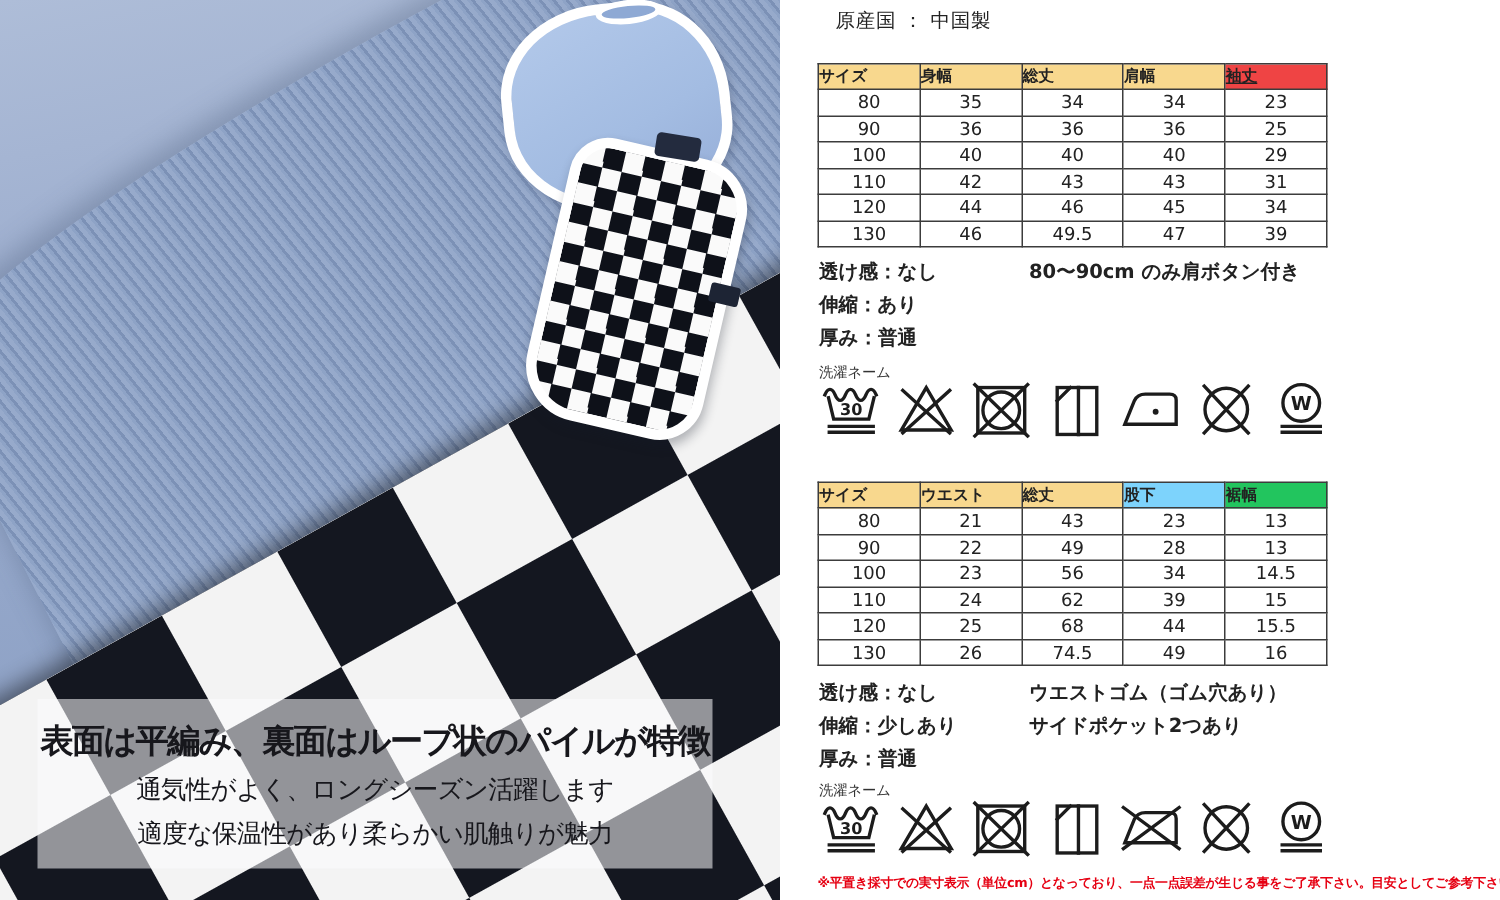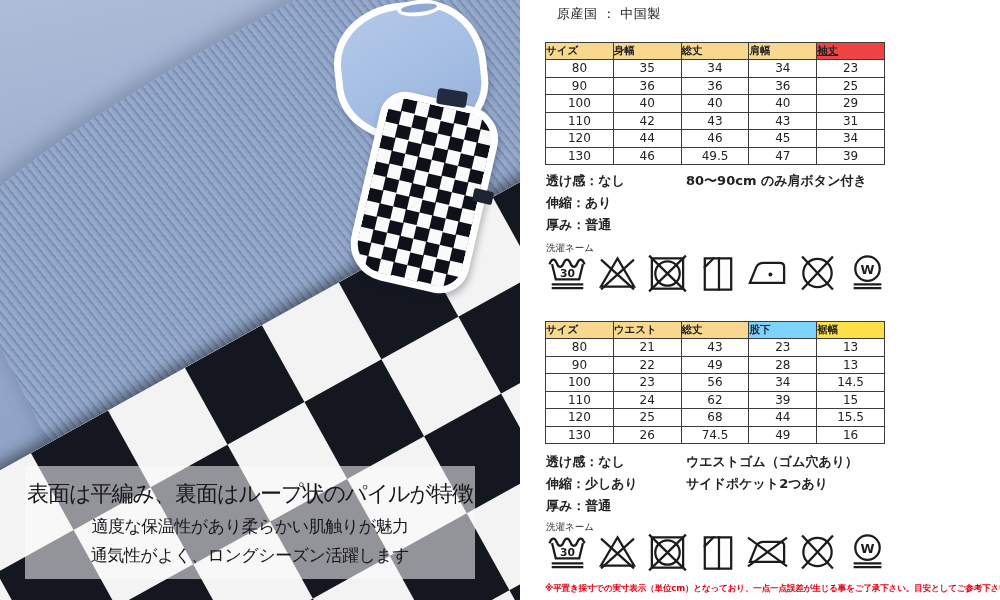--- a/index.html
+++ b/index.html
@@ -29,21 +29,21 @@
     background-image:repeating-conic-gradient(#141720 0% 25%,#f3f3f3 25% 50%);
     background-size:176px 176px;
     box-shadow:0 -6px 14px rgba(0,0,0,.45);
   }
   .caption-box {
     position:absolute; left:25px; top:466px; width:450px; height:113px;
     background:rgba(252,252,254,.55);
     display:flex; flex-direction:column; justify-content:center; gap:6px;
     text-align:center; color:#17171c; z-index:10;
   }
-  .caption-main { font-size:22px; font-weight:normal; letter-spacing:-1px; }
+  .caption-main { font-size:22px; font-weight:bold; letter-spacing:-1px; }
   .caption-sub  { font-size:17px; font-weight:500; letter-spacing:-0.5px; }
   
   .cutout { position:absolute; left:325px; top:-6px; width:185px; height:305px; z-index:6; }
   .sweatshirt {
     position:absolute; left:10px; top:8px; width:152px; height:140px;
     background:linear-gradient(155deg,#b3c9ea,#a3bce2 60%,#96aed8);
     border:7px solid #fff;
     border-radius:46% 40% 42% 50% / 42% 48% 40% 44%;
     transform:rotate(-6deg);
     box-shadow:2px 3px 6px rgba(40,50,80,.25);
@@ -109,22 +109,22 @@
   <div class="cutout">
     <div class="sweatshirt"></div>
     <div class="sweatshirt-collar"></div>
     <div class="waist-tag"></div>
     <div class="pants"></div>
     <div class="pants-tag"></div>
   </div>
 
   <div class="caption-box">
     <div class="caption-main">表面は平編み、裏面はループ状のパイルが特徴</div>
+    <div class="caption-sub">通気性がよく、ロングシーズン活躍します</div>
     <div class="caption-sub">適度な保温性があり柔らかい肌触りが魅力</div>
-    <div class="caption-sub">通気性がよく、ロングシーズン活躍します</div>
   </div>
 </div>
 
 <div class="details">
   <div class="origin-line">原産国 ： 中国製</div>
 
   <table class="size-table" id="tops-table">
       <thead>
         <tr>
           <th style="background: rgb(248, 216, 142);">サイズ</th>
@@ -243,21 +243,21 @@
     </div>
 
 
   <table class="size-table" id="bottoms-table">
       <thead>
         <tr>
           <th style="background: rgb(248, 216, 142);">サイズ</th>
           <th style="background: rgb(248, 216, 142);">ウエスト</th>
           <th style="background: rgb(248, 216, 142);">総丈</th>
           <th style="background: #7dd3fc;">股下</th>
-          <th style="background: #fde047;">裾幅</th>
+          <th style="background: #22c55e;">裾幅</th>
         </tr>
       </thead>
       <tbody>
         <tr>
           <td>80</td>
           <td>21</td>
           <td>43</td>
           <td>23</td>
           <td>13</td>
         </tr>

